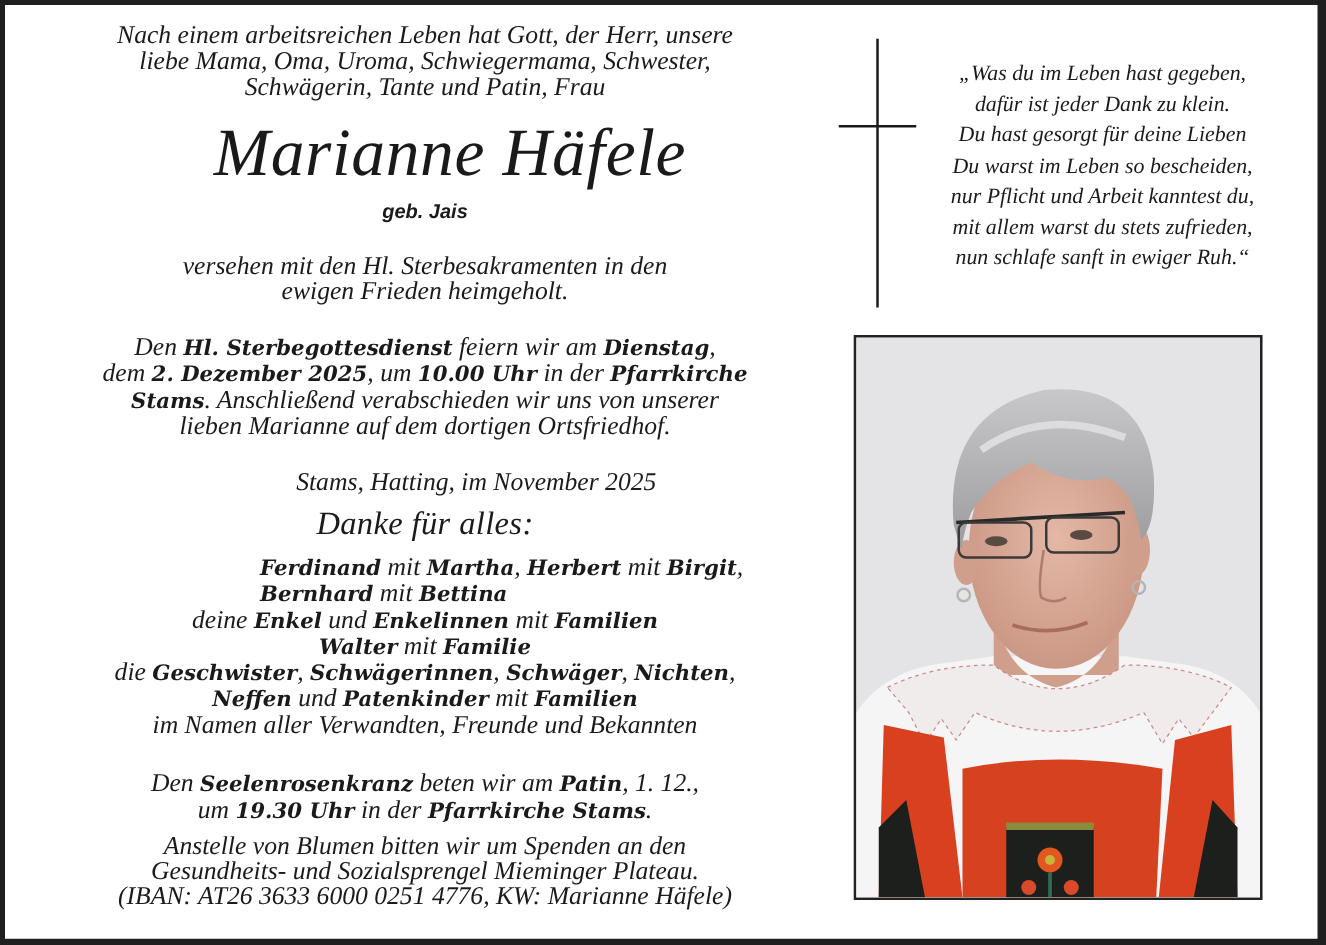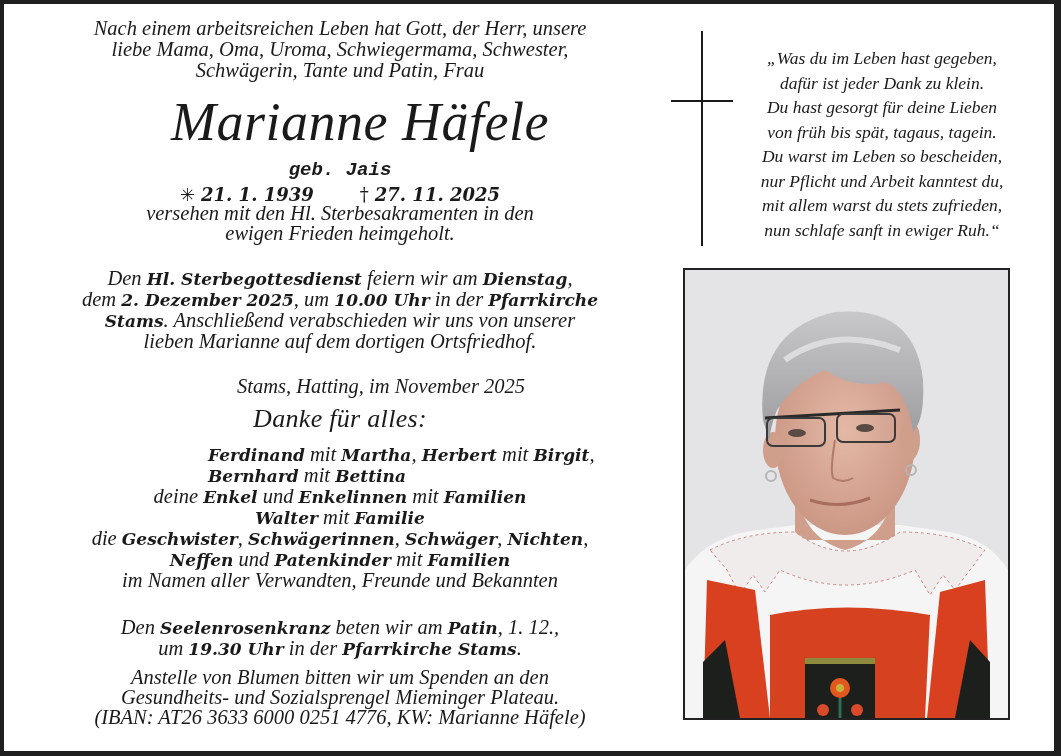--- a/index.html
+++ b/index.html
@@ -25,22 +25,22 @@
     font-family: "Liberation Serif", serif; font-style: italic;
     font-size: 20.5px; line-height: 21px;
   }
   .name {
     position: absolute; left: 0; width: 672px; top: 86px;
     font-family: "Liberation Serif", serif; font-style: italic;
     font-size: 54px; line-height: 64px; letter-spacing: 0.5px; margin-left: 20px;
   }
   .geb {
     position: absolute; left: 0; width: 672px; top: 155px;
-    font-family: Liberation Mono, monospace; font-style: italic; font-weight: bold;
-    font-size: 19px; line-height: 22px;
+    font-family: Liberation Sans, sans-serif; font-style: italic; font-weight: bold;
+    font-size: 16px; line-height: 22px;
   }
   .dates {
     position: absolute; left: 0; width: 672px; top: 179px;
     font-family: "DejaVu Serif", serif; font-style: italic; font-weight: bold;
     font-size: 18px; line-height: 24px;
   }
   .dates .sym { font-style: normal; font-weight: normal; margin-right: 6px; }
   .dates .gap { display: inline-block; width: 46px; }
 
   .block {
@@ -87,23 +87,20 @@
     <div class="intro center">
       <span class="line">Nach einem arbeitsreichen Leben hat Gott, der Herr, unsere</span>
       <span class="line">liebe Mama, Oma, Uroma, Schwiegermama, Schwester,</span>
       <span class="line">Schwägerin, Tante und Patin, Frau</span>
     </div>
 
     <div class="name center">Marianne Häfele</div>
 
     <div class="geb center">geb. Jais</div>
 
-    <div class="dates center">
-      <span class="sym">✳</span><span>21. 1. 1939</span><span class="gap"></span><span class="sym">†</span><span>27. 11. 2025</span>
-    </div>
 
     <div class="block b1 center">
       <span class="line">versehen mit den Hl. Sterbesakramenten in den</span>
       <span class="line">ewigen Frieden heimgeholt.</span>
     </div>
 
     <div class="block b2 center">
       <span class="line"><span>Den </span><span class="b">Hl. Sterbegottesdienst</span><span> feiern wir am </span><span class="b">Dienstag</span><span>,</span></span>
       <span class="line"><span>dem </span><span class="b">2. Dezember 2025</span><span>, um </span><span class="b">10.00 Uhr</span><span> in der </span><span class="b">Pfarrkirche</span></span>
       <span class="line"><span class="b">Stams</span><span>. Anschließend verabschieden wir uns von unserer</span></span>
@@ -136,21 +133,20 @@
     </div>
   </div>
 
   <div class="cross-v"></div>
   <div class="cross-h"></div>
 
   <div class="poem">
     <span class="line">„Was du im Leben hast gegeben,</span>
     <span class="line">dafür ist jeder Dank zu klein.</span>
     <span class="line">Du hast gesorgt für deine Lieben</span>
-    <span class="line">von früh bis spät, tagaus, tagein.</span>
     <span class="line">Du warst im Leben so bescheiden,</span>
     <span class="line">nur Pflicht und Arbeit kanntest du,</span>
     <span class="line">mit allem warst du stets zufrieden,</span>
     <span class="line">nun schlafe sanft in ewiger Ruh.“</span>
   </div>
 
   <div class="photo">
     <svg width="323" height="448" viewBox="0 0 323 448">
       <defs>
         <radialGradient id="skin" cx="50%" cy="45%" r="60%">

